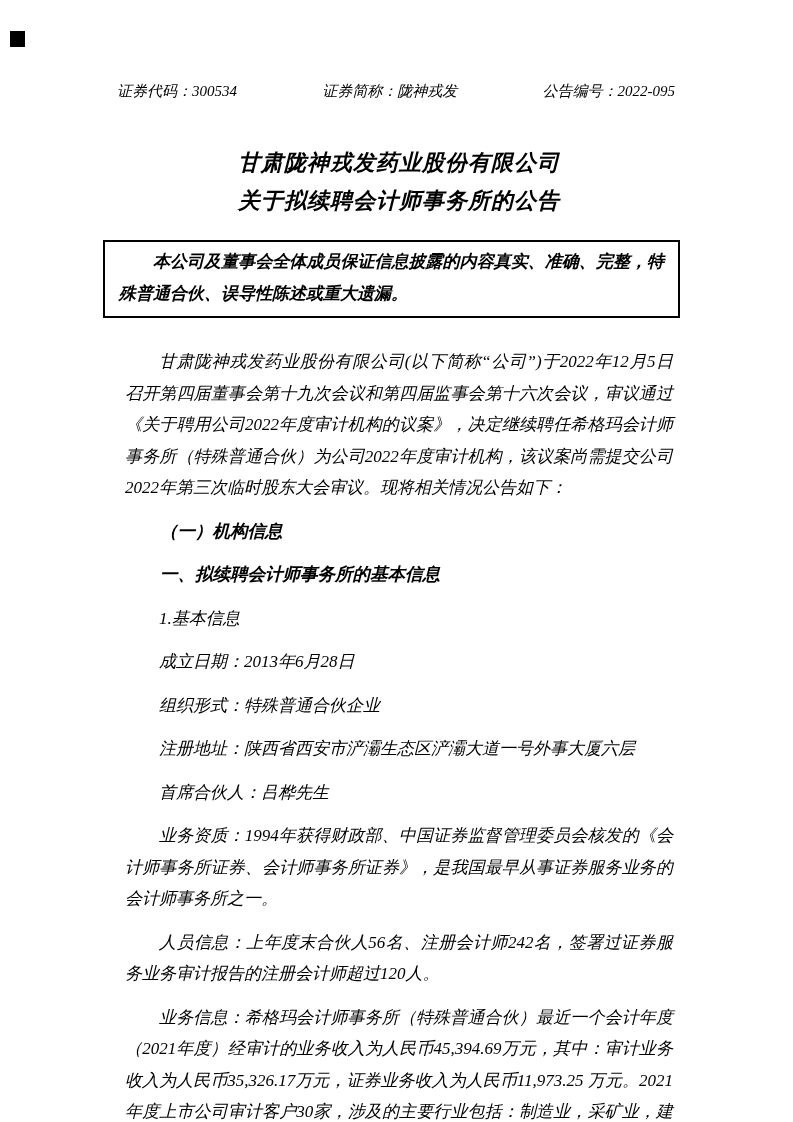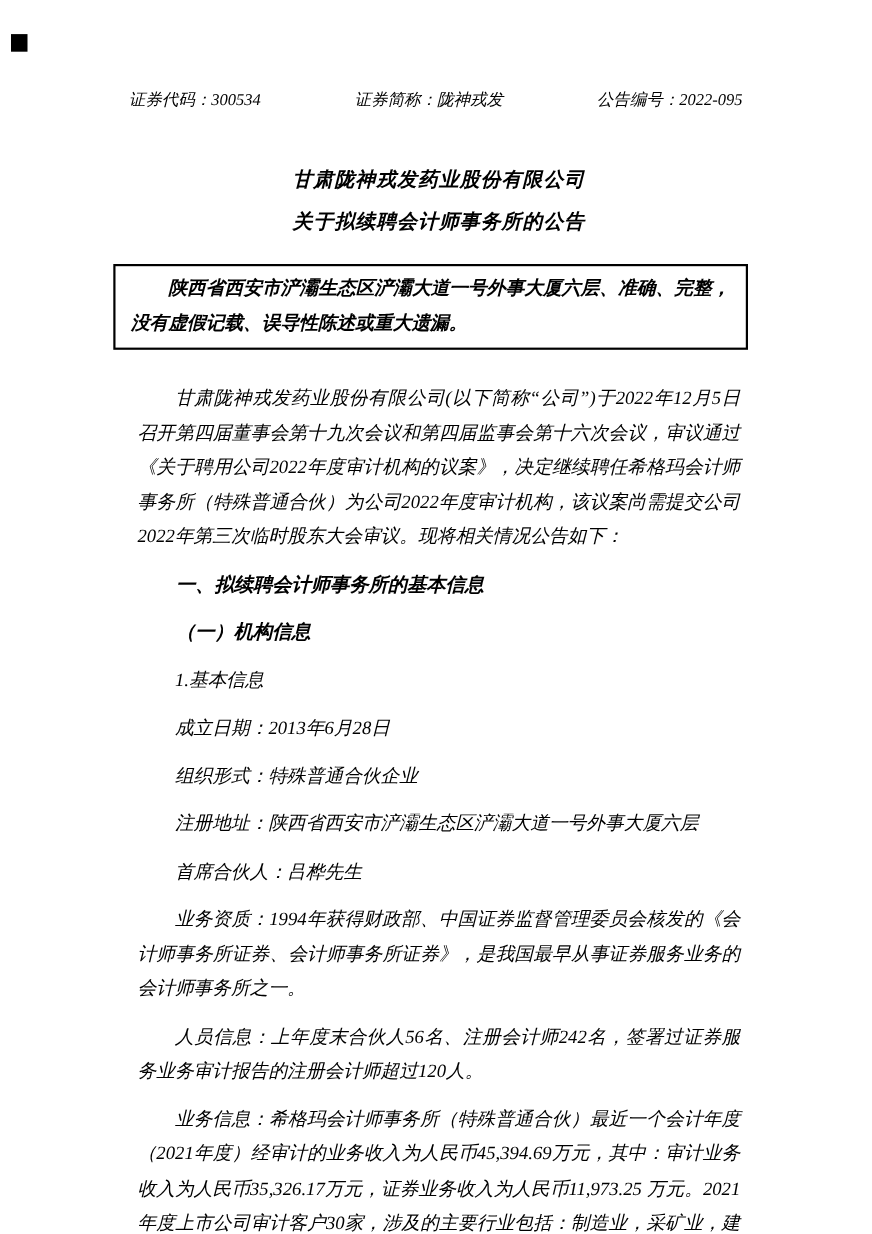--- a/index.html
+++ b/index.html
@@ -35,21 +35,21 @@
     display: flex;
     justify-content: space-between;
     font-size: 15px;
     line-height: 22px;
     white-space: nowrap;
   }
   .doc-title {
     margin-top: 42px;
     text-align: center;
     font-weight: bold;
-    font-size: 18px;
+    font-size: 22px;
     line-height: 38px;
     letter-spacing: 1px;
   }
   .notice-box {
     margin-top: 20px;
     margin-left: -10px;
     margin-right: 5px;
     border: 2px solid #000000;
     padding: 4px 14px 6px 14px;
     font-weight: bold;
@@ -87,27 +87,27 @@
       <span><span>证券简称：</span><span>陇神戎发</span></span>
       <span><span>公告编号：</span><span>2022-095</span></span>
     </div>
 
     <div class="doc-title">
       <div>甘肃陇神戎发药业股份有限公司</div>
       <div>关于拟续聘会计师事务所的公告</div>
     </div>
 
     <div class="notice-box">
-      <span>陕西省西安市浐灞生态区浐灞大道一号外事大厦六层、准确、完整，没有虚假记载、误导性陈述或重大遗漏。</span>
+      <span>本公司及董事会全体成员保证信息披露的内容真实、准确、完整，特殊普通合伙、误导性陈述或重大遗漏。</span>
     </div>
 
     <div class="body-text">
       <p>甘肃陇神戎发药业股份有限公司(以下简称“公司”)于2022年12月5日召开第四届董事会第十九次会议和第四届监事会第十六次会议，审议通过《关于聘用公司2022年度审计机构的议案》，决定继续聘任希格玛会计师事务所（特殊普通合伙）为公司2022年度审计机构，该议案尚需提交公司2022年第三次临时股东大会审议。现将相关情况公告如下：</p>
+      <p class="heading">（一）机构信息</p>
       <p class="heading">一、拟续聘会计师事务所的基本信息</p>
-      <p class="heading">（一）机构信息</p>
       <p>1.基本信息</p>
       <p>成立日期：2013年6月28日</p>
       <p>组织形式：特殊普通合伙企业</p>
       <p>注册地址：陕西省西安市浐灞生态区浐灞大道一号外事大厦六层</p>
       <p>首席合伙人：吕桦先生</p>
       <p>业务资质：1994年获得财政部、中国证券监督管理委员会核发的《会计师事务所证券、会计师事务所证券》，是我国最早从事证券服务业务的会计师事务所之一。</p>
       <p>人员信息：上年度末合伙人56名、注册会计师242名，签署过证券服务业务审计报告的注册会计师超过120人。</p>
       <p>业务信息：希格玛会计师事务所（特殊普通合伙）最近一个会计年度（2021年度）经审计的业务收入为人民币45,394.69万元，其中：审计业务收入为人民币35,326.17万元，证券业务收入为人民币11,973.25 万元。2021年度上市公司审计客户30家，涉及的主要行业包括：制造业，采矿业，建筑业，水利、环境和公共设施管理业，农、林、牧、渔业，收费总额4,811.89万元。2021年度陇神戎发同</p>
     </div>
 

